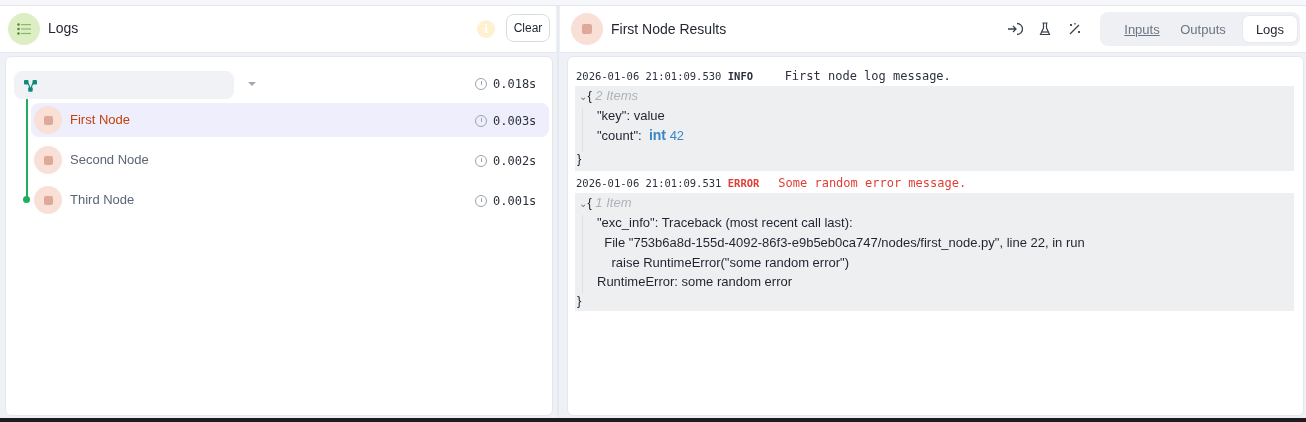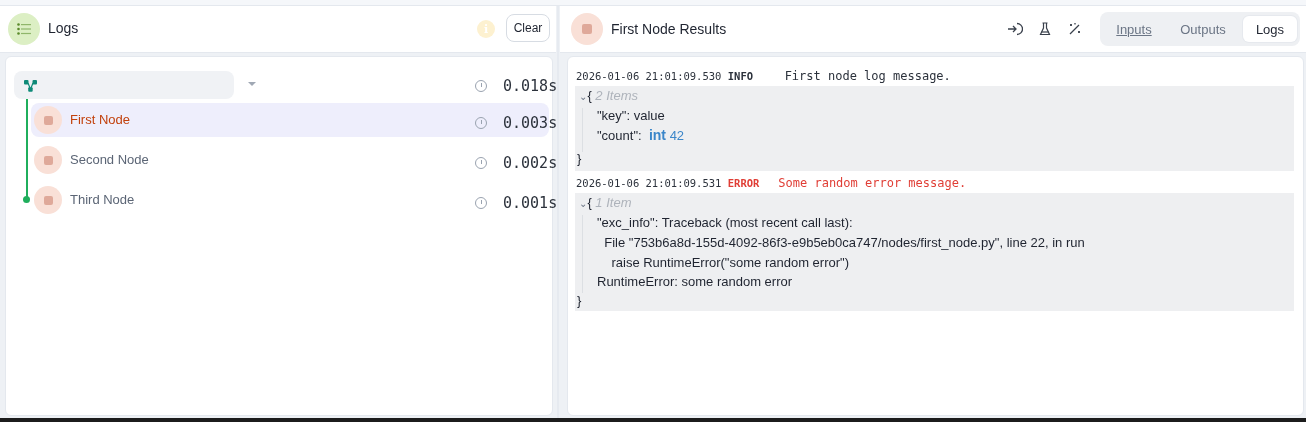--- a/index.html
+++ b/index.html
@@ -17,21 +17,21 @@
   .logs-icon-circle { position: absolute; left: 8px; top: 7px; width: 32px; height: 32px; border-radius: 50%; background: #dcefc4; display: flex; align-items: center; justify-content: center; }
   .left-title { position: absolute; left: 48px; top: 14px; font-size: 14px; color: #1f2430; }
   .info-dot { position: absolute; left: 477px; top: 14px; width: 18px; height: 18px; border-radius: 50%; background: #fdf1d0; color: #fff; font-size: 11px; font-weight: bold; display: flex; align-items: center; justify-content: center; font-family: "DejaVu Serif", serif; }
   .clear-btn { position: absolute; left: 506px; top: 8px; width: 44px; height: 28px; border: 1px solid #d7dce3; border-radius: 8px; background: #fff; font-size: 12px; color: #1f2430; display: flex; align-items: center; justify-content: center; box-sizing: border-box; }
 
   .left-body { position: absolute; left: 5px; top: 56px; width: 548px; height: 360px; background: #fff; border-radius: 6px; border: 1px solid #e4e8ee; box-sizing: border-box; }
   .wf-pill { position: absolute; left: 8px; top: 14px; width: 220px; height: 28px; border-radius: 8px; background: #f0f2f5; }
   .wf-icon { position: absolute; left: 10px; top: 7px; }
   .wf-label { position: absolute; left: 34px; top: 6px; font-size: 14px; color: #5b6575; }
   .wf-caret { position: absolute; left: 242px; top: 25px; width: 0; height: 0; border-left: 4px solid transparent; border-right: 4px solid transparent; border-top: 4px solid #a0a8b4; }
-  .timing { position: absolute; display: flex; align-items: center; gap: 16px; font-family: "DejaVu Sans Mono", monospace; font-size: 15px; color: #2c323c; }
+  .timing { position: absolute; display: flex; align-items: center; gap: 6px; font-family: "DejaVu Sans Mono", monospace; font-size: 12px; color: #2c323c; }
   .clock { width: 12px; height: 12px; border-radius: 50%; border: 1px solid #9aa3b0; box-sizing: border-box; position: relative; }
   .clock::after { content: ""; position: absolute; left: 4.5px; top: 2px; width: 1px; height: 4px; background: #9aa3b0; }
   .tree-line { position: absolute; left: 20px; top: 42px; width: 2px; height: 101px; background: #1fae5c; }
   .tree-dot { position: absolute; left: 17px; top: 139px; width: 7px; height: 7px; border-radius: 50%; background: #1fae5c; }
   .node-row { position: absolute; left: 25px; width: 518px; height: 34px; border-radius: 8px; }
   .node-row.active { background: #eeeefc; }
   .node-badge { position: absolute; left: 3px; top: 3px; width: 28px; height: 28px; border-radius: 50%; background: #f9e0d7; display: flex; align-items: center; justify-content: center; }
   .node-badge span { width: 9px; height: 9px; border-radius: 2px; background: #dfa99a; }
   .node-label { position: absolute; left: 39px; top: 9px; font-size: 13px; color: #5b6575; }
   .node-row.active .node-label { color: #c2410c; }
@@ -157,21 +157,21 @@
     </svg>
   </div>
   <div class="hdr-icon" style="left:506px;">
     <svg width="14" height="14" viewBox="0 0 14 14" fill="none" stroke="#3a414c" stroke-width="1.3">
       <path d="M2 12L11 3"></path>
         <path d="M3 2v2M2 3h2M11 9v2M10 10h2M7 1v1.5"></path>
     </svg>
   </div>
 
   <div class="tabs">
-    <div class="tab" style="left:4px; width:60px;text-decoration:underline;">Inputs</div>
+    <div class="tab" style="left:12px; width:60px;text-decoration:underline;">Inputs</div>
     <div class="tab" style="left:68px; width:70px;">Outputs</div>
     <div class="tab active" style="left:143px; width:54px;">Logs</div>
   </div>
 </div>
 
 <div class="right-body">
 
   <div class="log-line" style="top:12px;"><span>2026-01-06 21:01:09.530</span> <span class="lvl">INFO</span>     <span class="msg">First node log message.</span></div>
   <div class="json-box" style="top:29px; height:85px;">
     <div class="guide" style="top:22px; height:44px;"></div>

